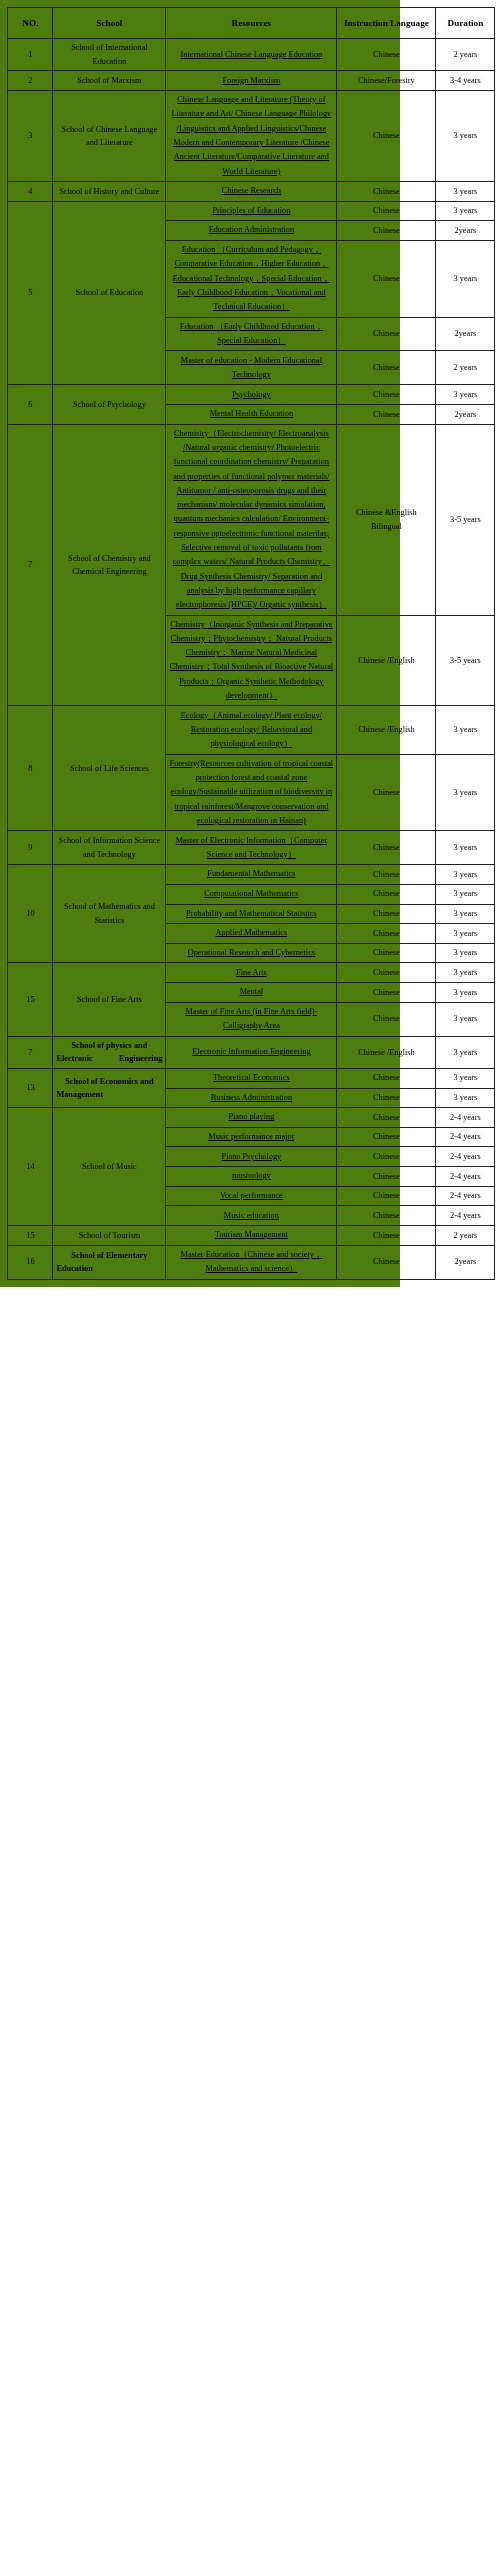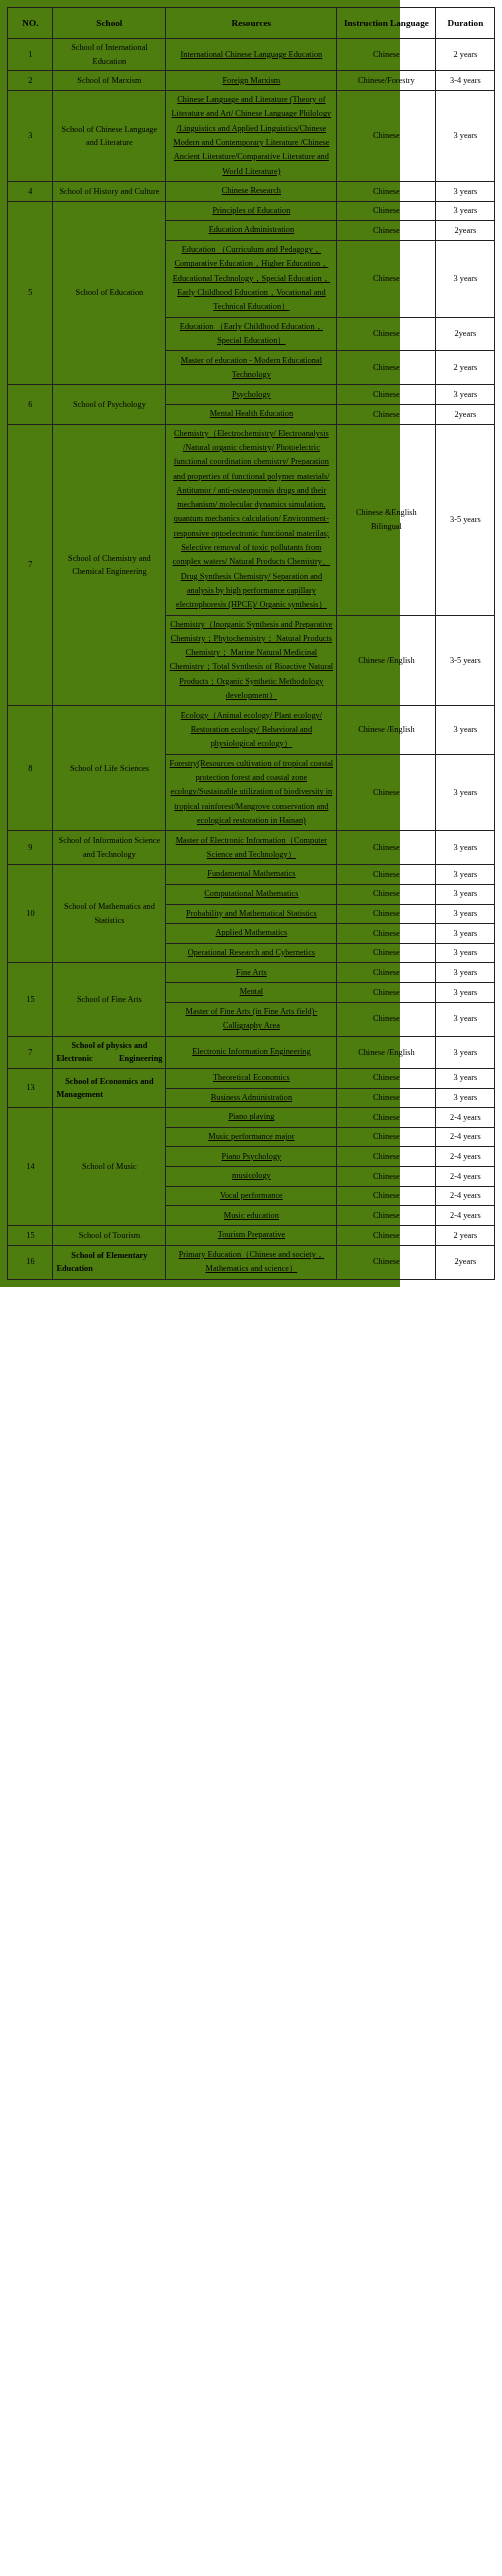--- a/index.html
+++ b/index.html
@@ -268,27 +268,27 @@
           <td>2-4 years</td>
         </tr>
         <tr>
           <td class="spec-block">Music education</td>
           <td>Chinese</td>
           <td>2-4 years</td>
         </tr>
         <tr>
           <td rowspan="1">15</td>
           <td rowspan="1">School of Tourism</td>
-          <td class="spec-block">Tourism Preparative</td>
+          <td class="spec-block">Tourism Management</td>
           <td>Chinese</td>
           <td>2 years</td>
         </tr>
         <tr>
           <td rowspan="1">16</td>
           <td rowspan="1" class="justify-cell">School of Elementary Education</td>
-          <td class="spec-block">Primary Education（Chinese and society，Mathematics and science）</td>
+          <td class="spec-block">Master Education（Chinese and society，Mathematics and science）</td>
           <td>Chinese</td>
           <td>2years</td>
         </tr>
       </tbody>
   </table>
 </div>
 
 
 </body></html>

